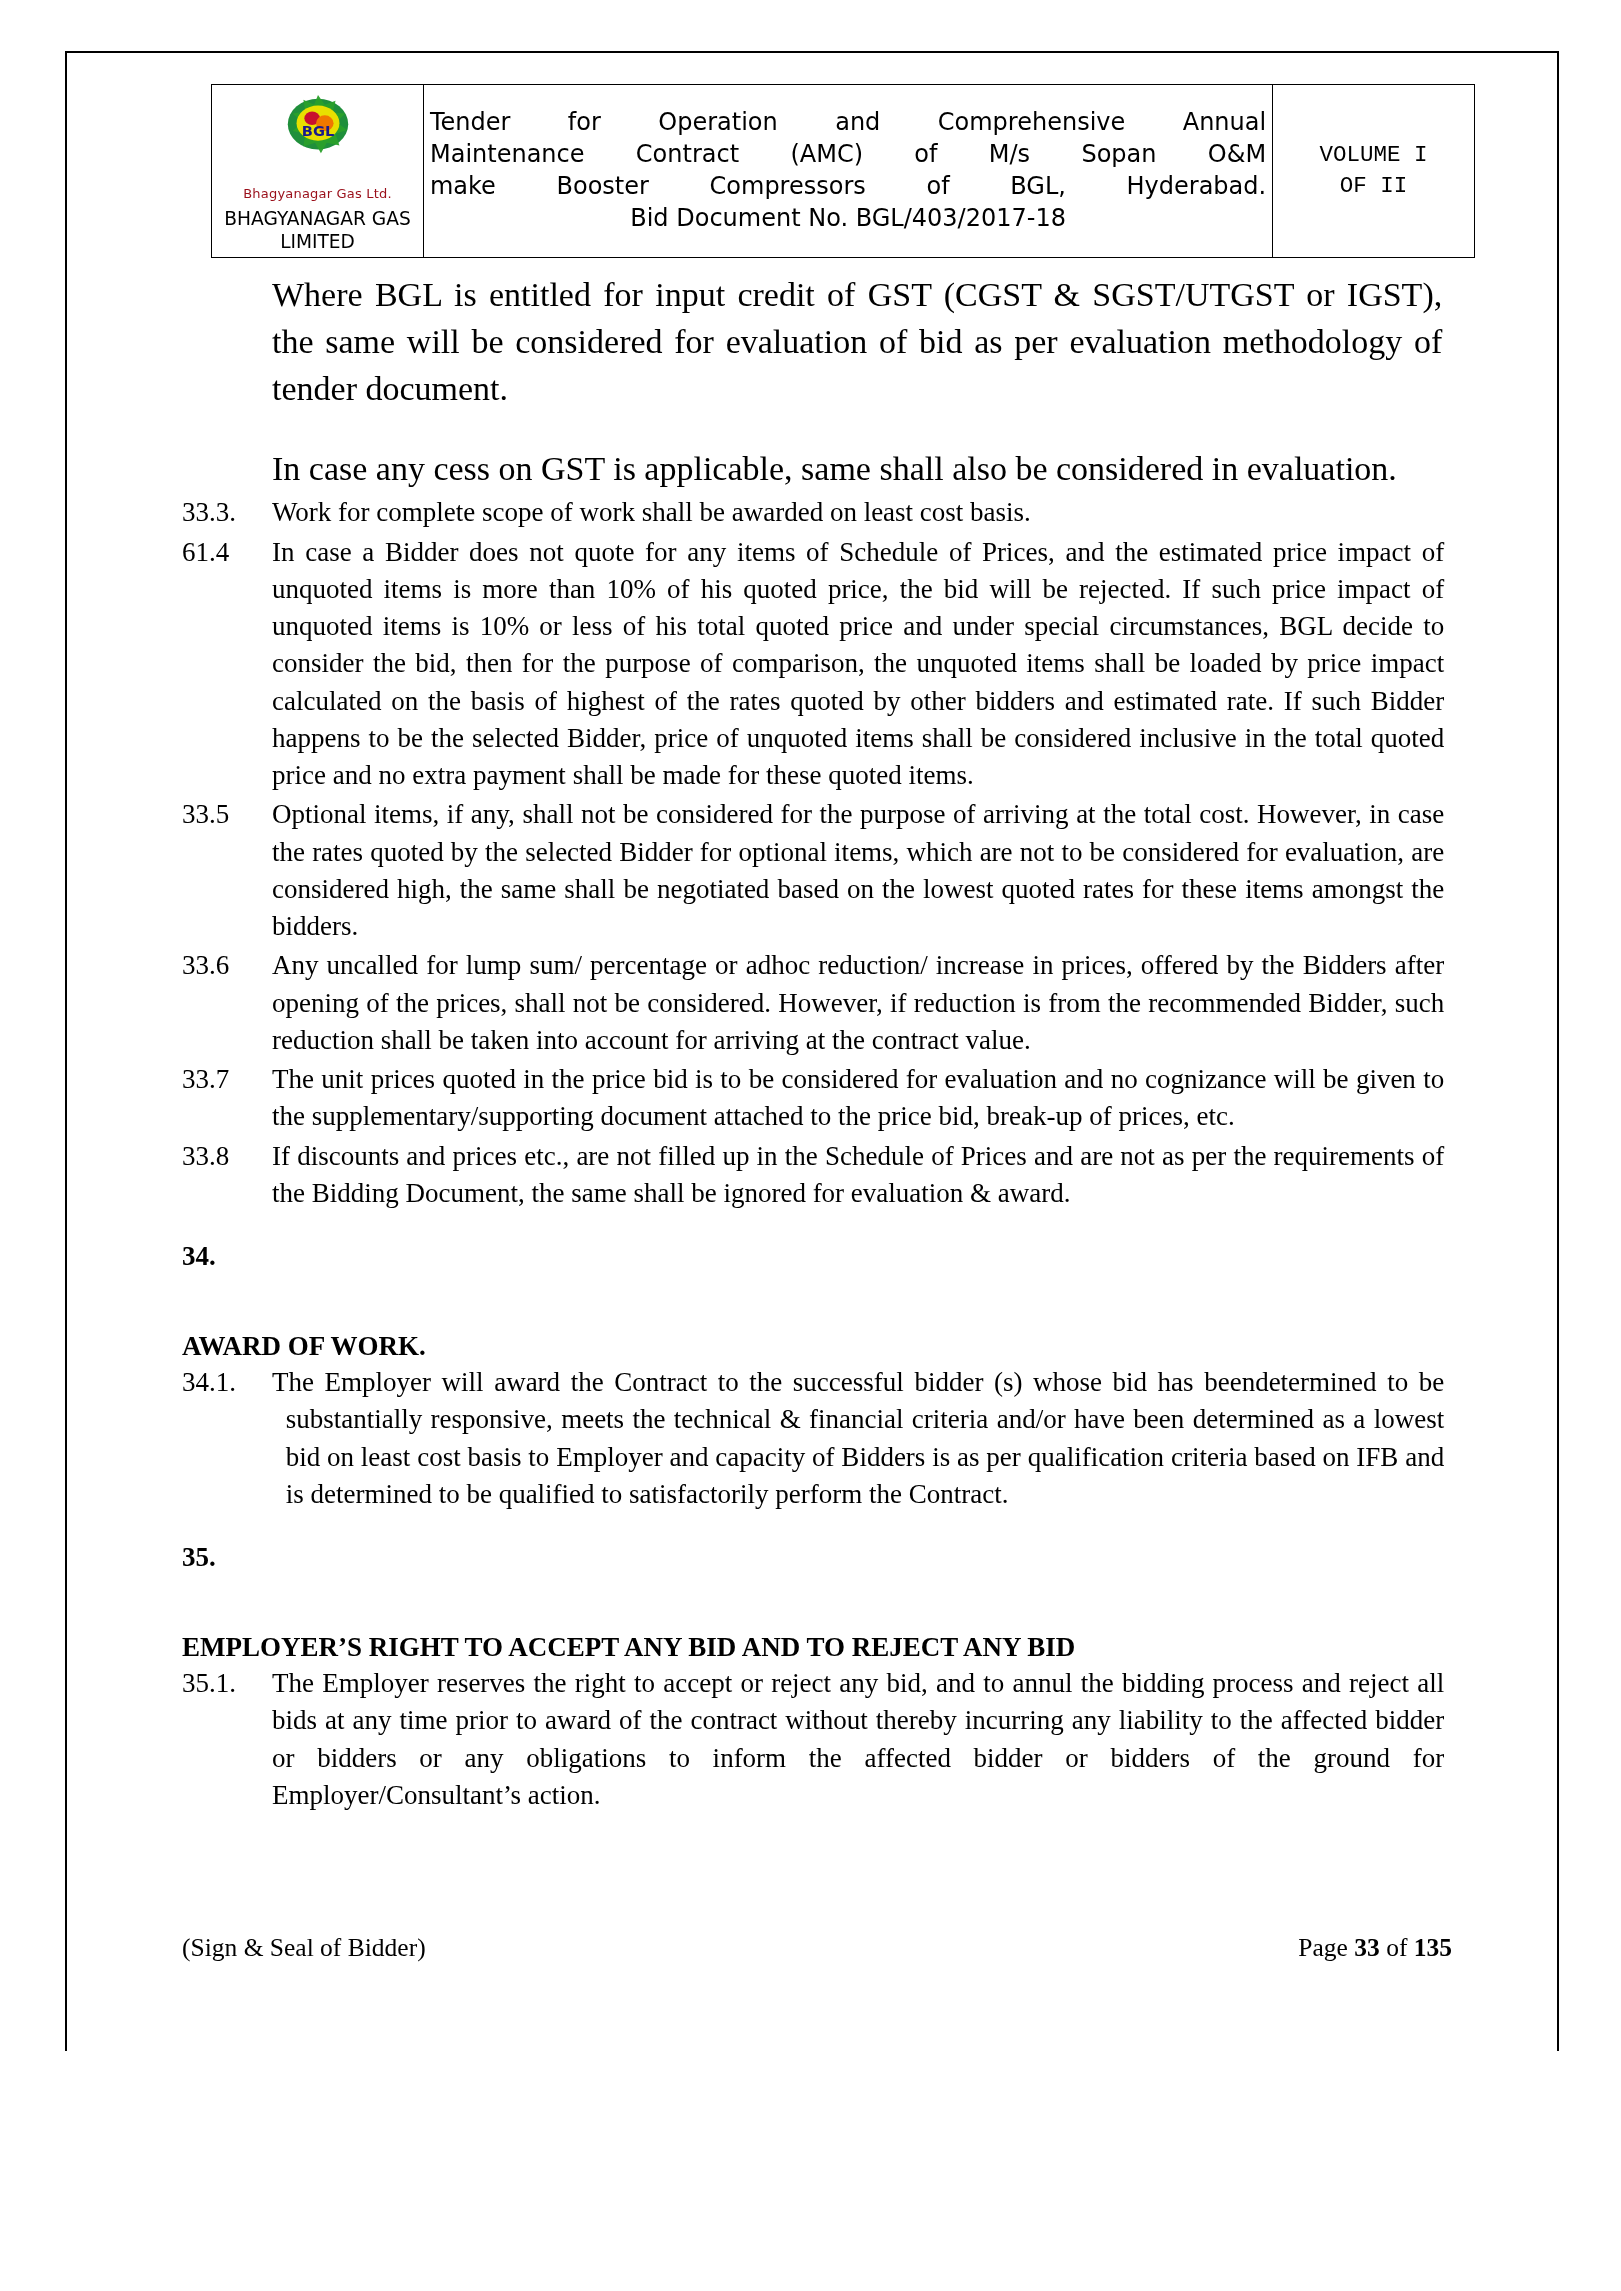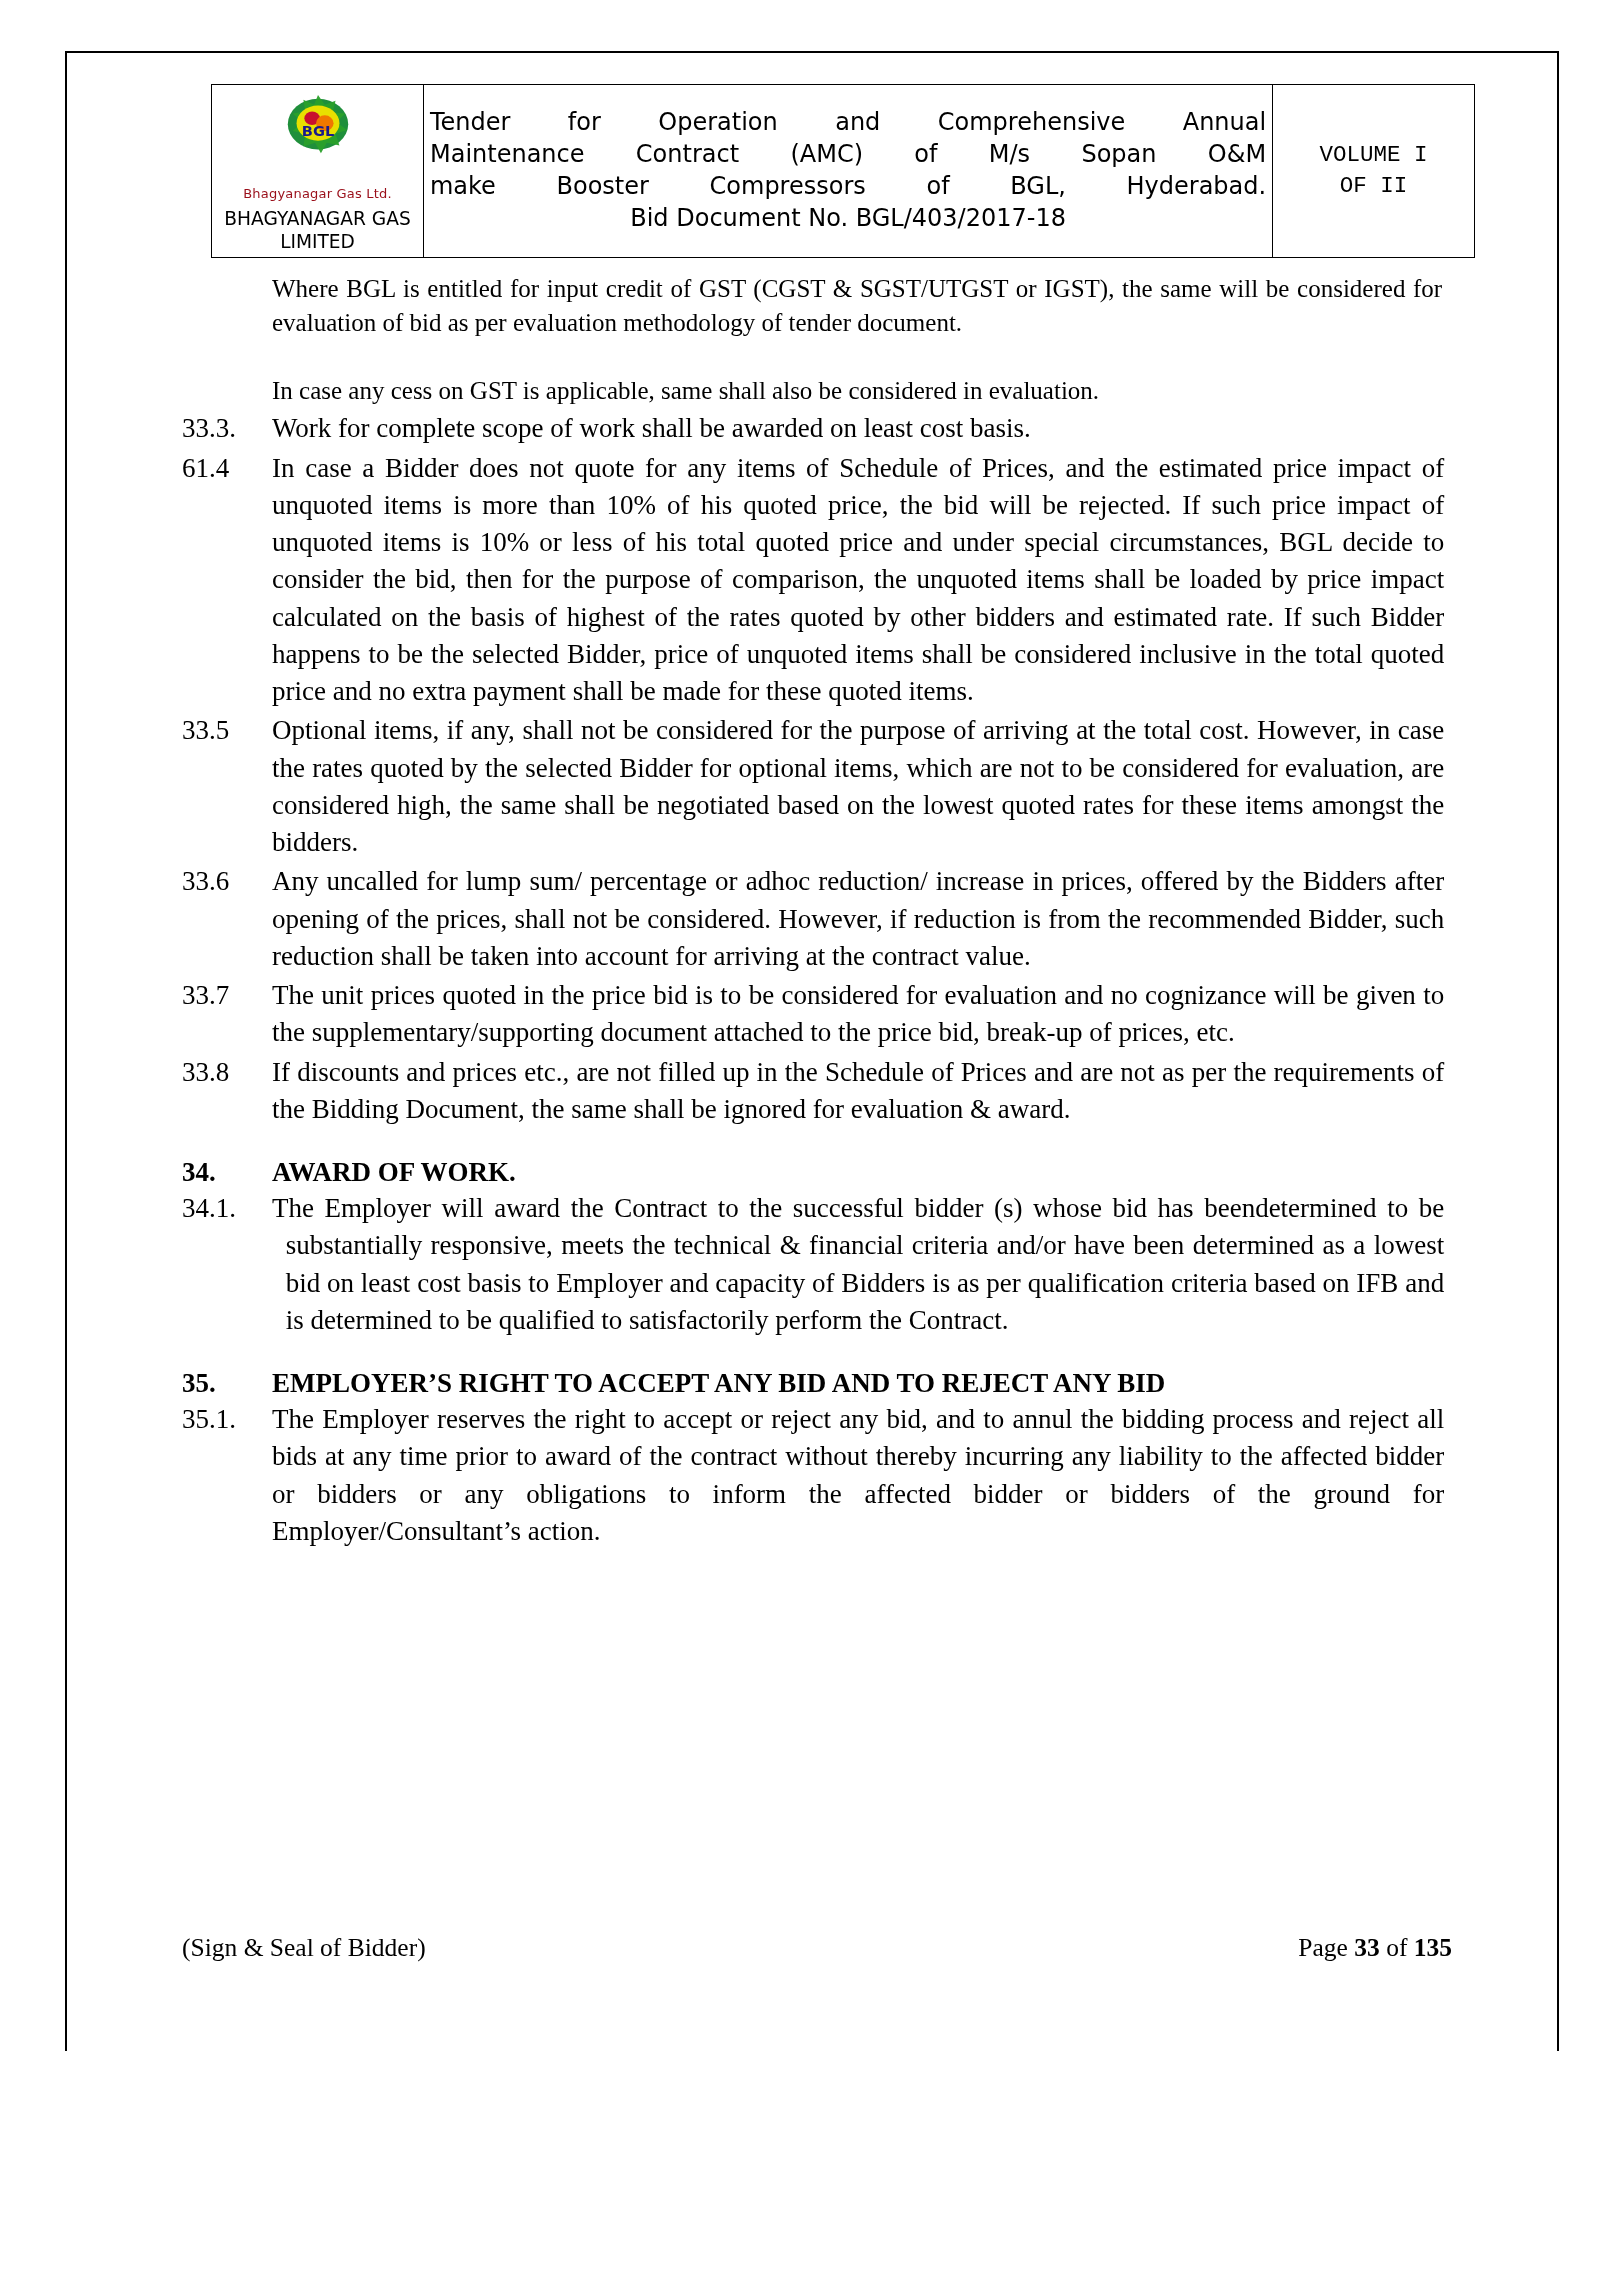--- a/index.html
+++ b/index.html
@@ -95,21 +95,21 @@
     display: block;
     font-family: "DejaVu Sans", sans-serif;
     font-size: 18.6px;
     line-height: 1.25;
     margin-top: 5.9px;
     color: #000;
   }
 
   
   .para {
-    font-size: 25px;
+    font-size: 34px;
     line-height: 1.38;
     text-align: justify;
     color: #000;
   }
   .indent-block {
     margin-left: 90px;
     margin-right: 9.8px;
   }
   .clause {
     display: flex;
@@ -128,20 +128,21 @@
     text-align: justify;
     padding-right: 7.8px;
   }
   .clause .txt.nojust {
     text-align: left;
   }
   .heading {
     display: flex;
     margin-top: 29px;
     font-weight: bold;
+    flex-direction: column;
   }
   .heading .num {
     width: 90px;
     flex: 0 0 90px;
     font-size: 27px;
   }
   .heading .txt {
     font-size: 27px;
   }
   .spacer-lg { height: 33px; }

